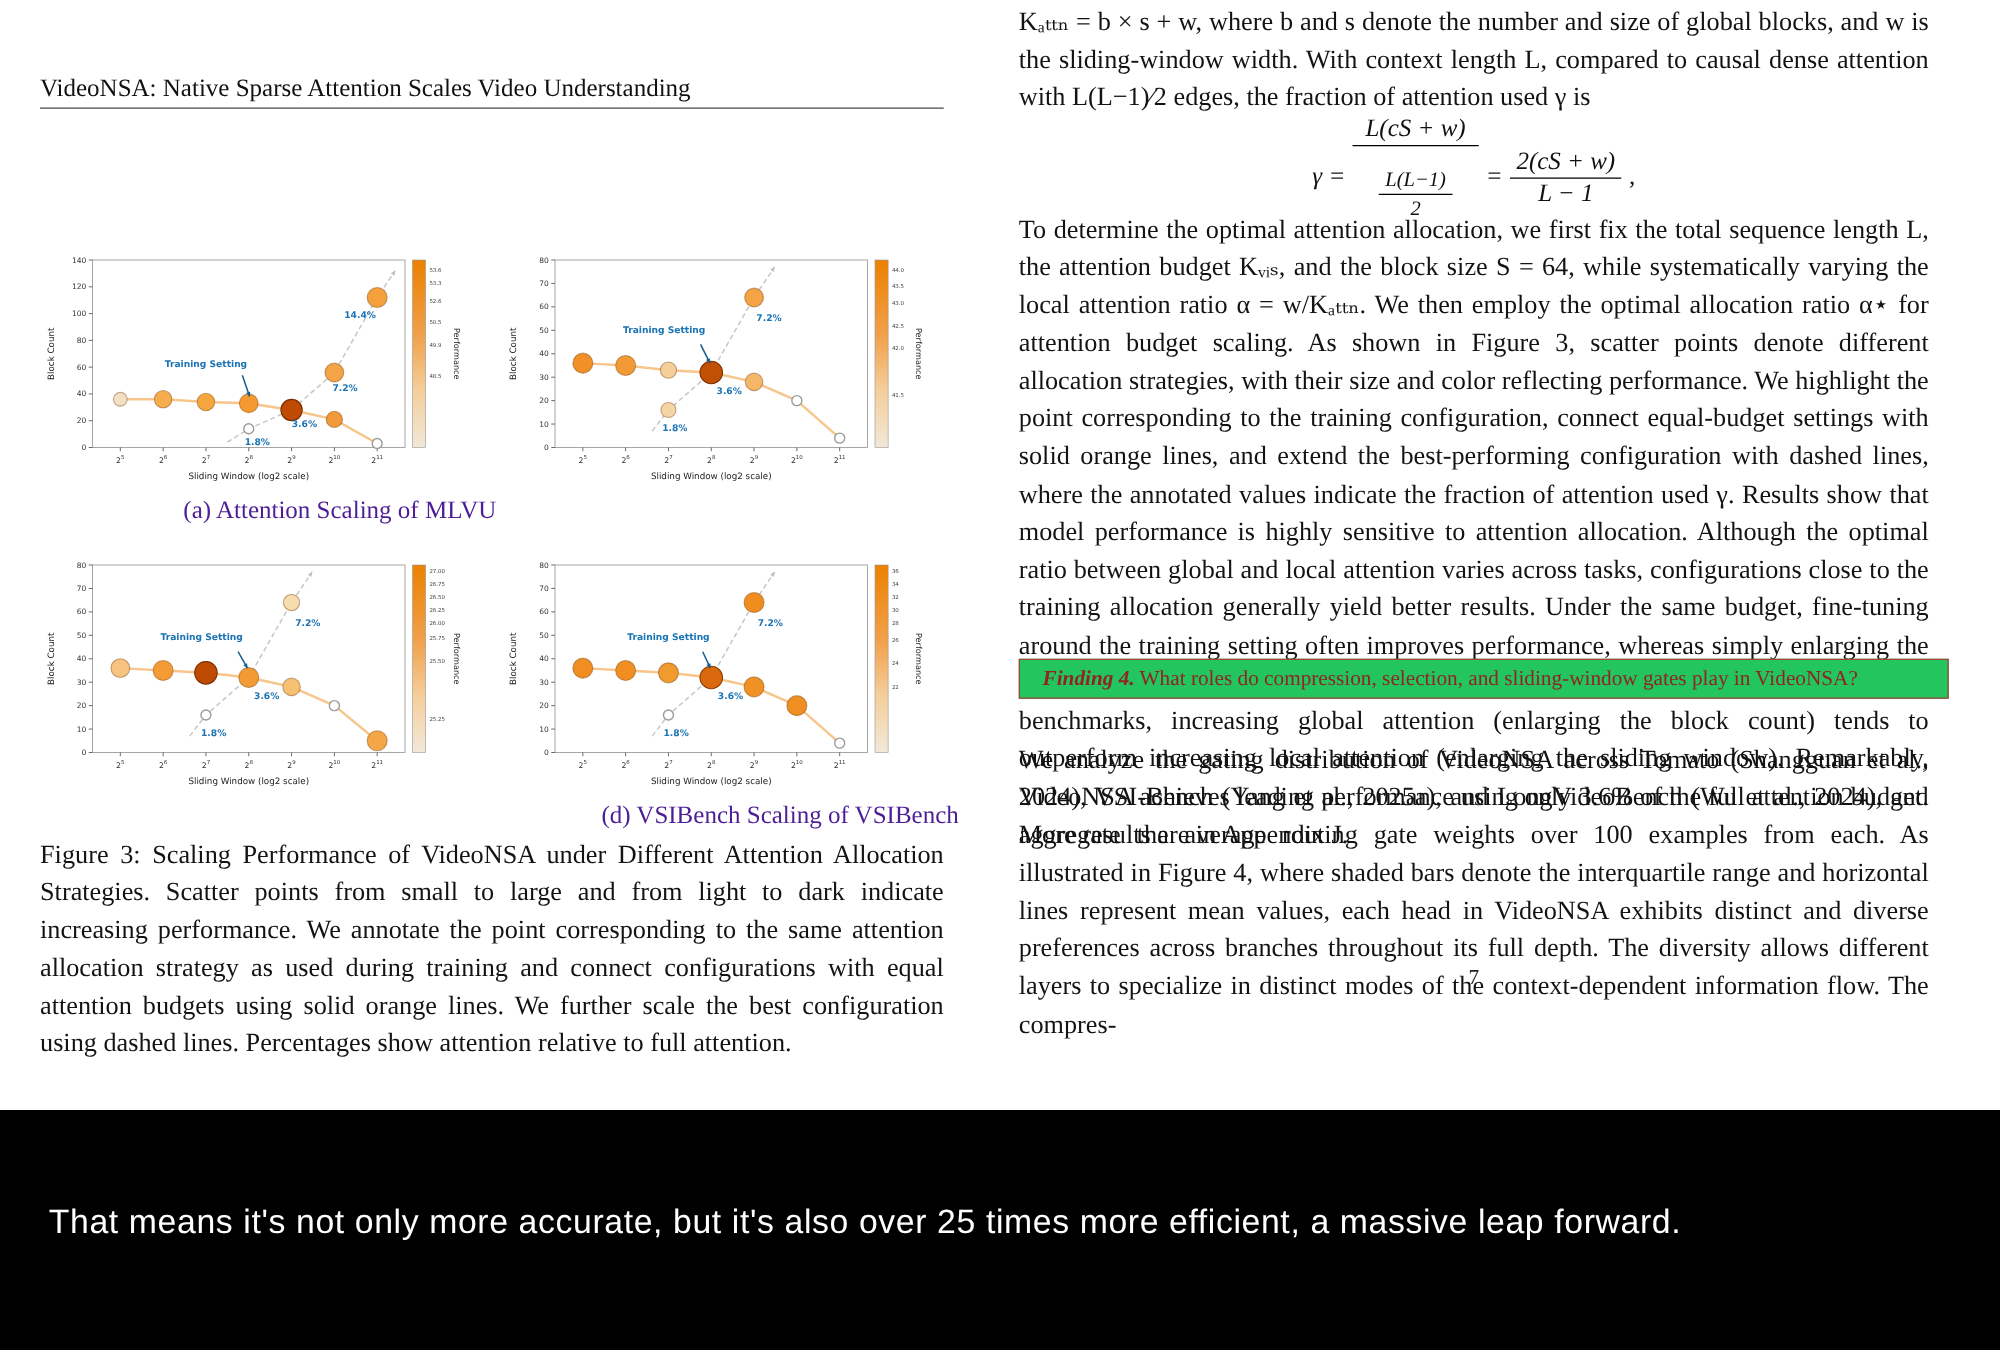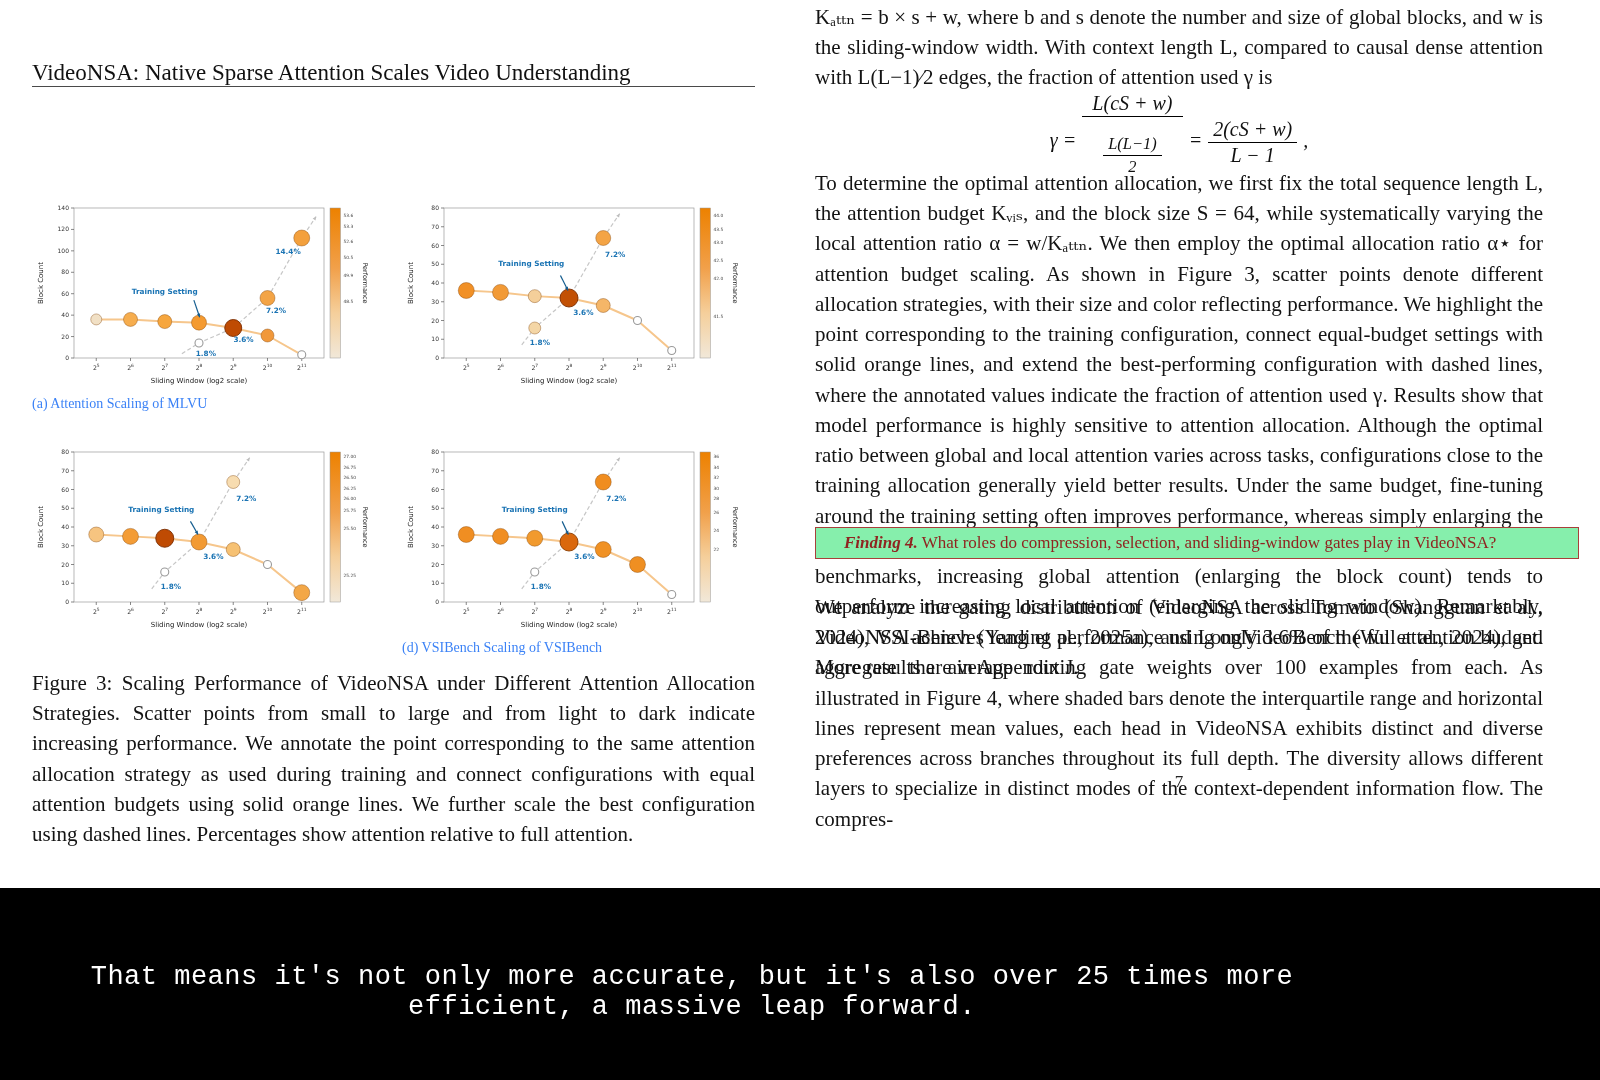--- a/index.html
+++ b/index.html
@@ -1,45 +1,45 @@
 <!DOCTYPE html>
 <html><head>
 <meta charset="utf-8">
 <style>
   html,body{margin:0;padding:0;}
   body{width:1600px;height:1080px;background:#000;position:relative;overflow:hidden;
        font-family:"Liberation Serif","DejaVu Serif",serif;}
   .page{position:absolute;left:0;top:0;width:1600px;height:888px;background:#ffffff;}
   .left-col{position:absolute;left:32px;top:0;width:723px;height:888px;}
   .right-col{position:absolute;left:815px;top:0;width:728px;height:888px;}
-  .header-title{position:absolute;top:60px;left:0;width:100%;font-size:23px;color:#111;}
+  .header-title{position:absolute;top:60px;left:0;width:100%;font-size:20px;color:#111;}
   .header-rule{position:absolute;top:86px;left:0;width:100%;border-top:1.6px solid #4a4a4a;}
   .body-text{font-size:21px;line-height:1.44;text-align:justify;color:#131313;}
   .chart{position:absolute;width:365px;}
-  .chart-caption{width:365px;text-align:left;font-size:14px;color:#3b82f6;margin-top:2px;}
+  .chart-caption{width:365px;text-align:right;font-size:20px;color:#4c1d95;margin-top:2px;}
   .fig-caption{position:absolute;left:0;top:668px;width:723px;}
   .budget-para{position:absolute;left:0;top:836px;width:723px;}
   .ital{font-style:italic;}
   .p1{position:absolute;left:0;top:2px;width:728px;}
   .equation{position:absolute;left:0;top:92px;width:728px;text-align:center;
             font-size:20px;font-style:italic;color:#111;}
   .frac{display:inline-block;vertical-align:middle;text-align:center;margin:0 6px;}
   .frac .num{display:block;padding:0 5px 1px;}
   .frac .den{display:block;border-top:1.4px solid #000;padding:1px 5px 0;}
   .frac .frac{margin:16px;font-size:0.82em;}
   .p2{position:absolute;left:0;top:168px;width:728px;}
-  .finding-box{position:absolute;left:0;top:527px;width:706px;background:#86efac;
-               border:1.6px solid #a8403a;padding:5px 28px;font-size:17px;color:#8f2420;}
+  .finding-box{position:absolute;left:0;top:527px;width:706px;background:#22c55e;
+               border:1.6px solid #a8403a;padding:5px 18px;font-size:17px;color:#8f2420;}
   .finding-label{font-weight:bold;font-style:italic;}
   .p3{position:absolute;left:0;top:592px;width:728px;}
   .page-num{position:absolute;left:0;top:772px;width:728px;text-align:center;
             font-size:17px;color:#222;}
   .subtitle-bar{position:absolute;left:0;top:888px;width:1600px;height:192px;background:#000;}
   .subtitle-text{position:absolute;left:0;top:74px;width:1384px;text-align:center;
-                 font-family:Liberation Mono, monospace;font-size:27px;
+                 font-family:Liberation Sans, sans-serif;font-size:27px;
                  color:#fff;letter-spacing:0.5px;text-shadow:0 0 2px #000;}
 </style>
 </head>
 <body>
 
 <div class="page">
 
   <div class="left-col">
     <div class="header-title">VideoNSA: Native Sparse Attention Scales Video Understanding</div>
     <div class="header-rule"></div>

